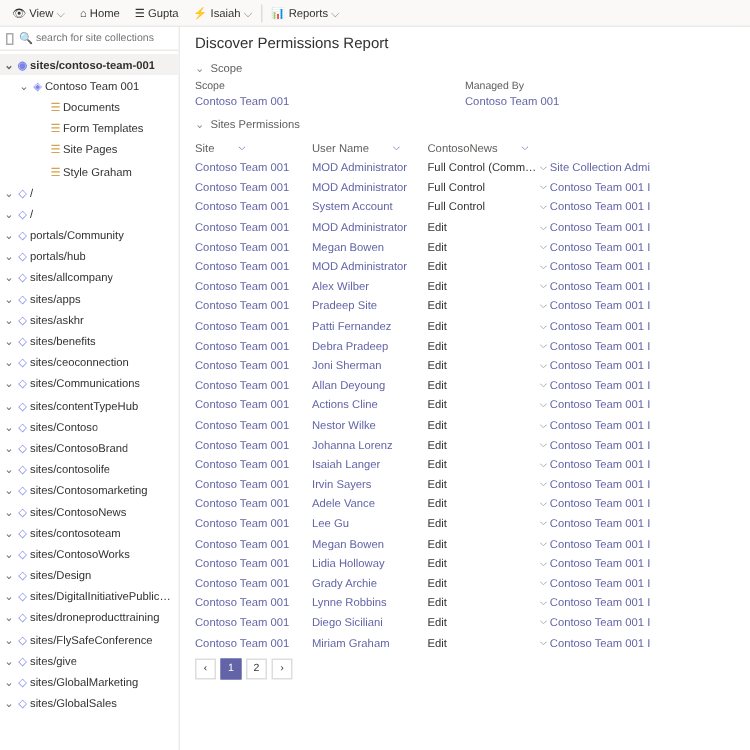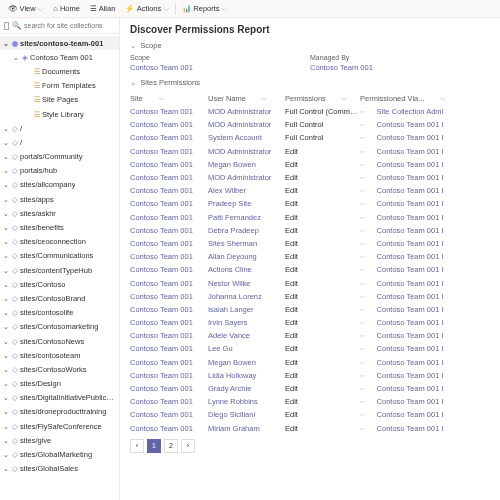--- a/index.html
+++ b/index.html
@@ -12,60 +12,60 @@
 .srow{display:flex;align-items:center;height:16px;padding:0 4px;border-bottom:1px solid #edebe9}
 .srow input{border:none;outline:none;font-size:7px;flex:1;color:#666}
 .cb{width:8px;height:8px;border:1px solid #aaa;margin-right:4px}
 .tree{flex:1;overflow:hidden;padding:2px 0}
 .tn{display:flex;align-items:center;height:14.2px;padding:0 2px;white-space:nowrap;cursor:pointer}
 .tn.sel{background:#f3f2f1;font-weight:600}
 .tw{width:8px;text-align:center;color:#666;flex-shrink:0}
 .tic{width:10px;text-align:center;color:#7b83eb;flex-shrink:0}
 .tl{overflow:hidden;text-overflow:ellipsis}
 .content{flex:1;padding:6px 10px;overflow:hidden}
-h1{font-size:10px;font-weight:700;margin-bottom:6px}
+h1{font-size:10px;font-weight:400;margin-bottom:6px}
 .sect{display:flex;align-items:center;gap:4px;color:#605e5c;margin:4px 0}
 .sect .car{color:#888}
 .shdr{display:flex;font-size:7px;color:#605e5c;margin-bottom:2px}
 .shdr>div:first-child{width:180px}
 .srowv{display:flex;margin-bottom:6px}
 .srowv>div:first-child{width:180px}
 .lk{color:#6264a7}
 .thdr{display:flex;color:#605e5c;height:14px;align-items:center}
 .thdr>div{display:flex;align-items:center;gap:16px}
 .c1{width:78px}.c2{width:77px}.c3{width:75px}.c4{flex:1}
 .sort{color:#6264a7;font-size:6px}
 .trow{display:flex;height:13.2px;align-items:center;white-space:nowrap}
 .trow>div{overflow:hidden;text-overflow:ellipsis}
-.pvcell{display:flex;align-items:center;gap:12px}
+.pvcell{display:flex;align-items:center;gap:2px}
 .chv{color:#888;font-size:6px}
 .pager{display:flex;align-items:center;gap:3px;margin-top:4px}
 .pbtn{width:14px;height:14px;display:flex;align-items:center;justify-content:center;border:1px solid #ddd;cursor:pointer;font-size:7px}
 .pbtn.cur{background:#6264a7;color:#fff;border-color:#6264a7}
 </style>
 </head>
 <body>
 
 <div class="topbar">
   <div class="tbtn">
       <span>👁</span>
       <span>View</span>
       <span class="chev">⌵</span>
     </div>
   <div class="tbtn">
       <span>⌂</span>
       <span>Home</span>
     </div>
   <div class="tbtn">
       <span>☰</span>
-      <span>Allan</span>
+      <span>Gupta</span>
     </div>
   <div class="tbtn">
       <span>⚡</span>
-      <span>Actions</span>
+      <span>Isaiah</span>
       <span class="chev">⌵</span>
     </div>
   <div style="width:1px;height:12px;background:#ddd"></div>
   <div class="tbtn">
       <span>📊</span>
       <span>Reports</span>
       <span class="chev">⌵</span>
     </div>
 </div>
 
@@ -99,21 +99,21 @@
             <span class="tl">Form Templates</span>
           </div>
           <div class="tn" style="padding-left: 24px;">
             <span class="tw"></span>
             <span class="tic" style="color:#d4a355">☰</span>
             <span class="tl">Site Pages</span>
           </div>
           <div class="tn" style="padding-left: 24px;">
             <span class="tw"></span>
             <span class="tic" style="color:#d4a355">☰</span>
-            <span class="tl">Style Library</span>
+            <span class="tl">Style Graham</span>
           </div>
         </div>
       <div id="sites">
           <div class="tn" style="padding-left: 2px;">
             <span class="tw">⌄</span>
             <span class="tic">◇</span>
             <span class="tl">/</span>
           </div>
           <div class="tn" style="padding-left: 2px;">
             <span class="tw">⌄</span>
@@ -260,25 +260,21 @@
     <div class="thdr">
       <div class="c1">
           <span>Site</span>
           <span class="sort">⌵</span>
         </div>
       <div class="c2">
           <span>User Name</span>
           <span class="sort">⌵</span>
         </div>
       <div class="c3">
-          <span>Permissions</span>
-          <span class="sort">⌵</span>
-        </div>
-      <div class="c4">
-          <span>Permissioned Via...</span>
+          <span>ContosoNews</span>
           <span class="sort">⌵</span>
         </div>
     </div>
     <div id="rows">
         <div class="trow">
           <div class="c1 lk">Contoso Team 001</div>
           <div class="c2 lk">MOD Administrator</div>
           <div class="c3">Full Control (Community)</div>
           <div class="c4 pvcell">
             <span class="chv">⌵</span>
@@ -361,21 +357,21 @@
           <div class="c1 lk">Contoso Team 001</div>
           <div class="c2 lk">Debra Pradeep</div>
           <div class="c3">Edit</div>
           <div class="c4 pvcell">
             <span class="chv">⌵</span>
             <span class="lk">Contoso Team 001 I</span>
           </div>
         </div>
         <div class="trow">
           <div class="c1 lk">Contoso Team 001</div>
-          <div class="c2 lk">Sites Sherman</div>
+          <div class="c2 lk">Joni Sherman</div>
           <div class="c3">Edit</div>
           <div class="c4 pvcell">
             <span class="chv">⌵</span>
             <span class="lk">Contoso Team 001 I</span>
           </div>
         </div>
         <div class="trow">
           <div class="c1 lk">Contoso Team 001</div>
           <div class="c2 lk">Allan Deyoung</div>
           <div class="c3">Edit</div>

